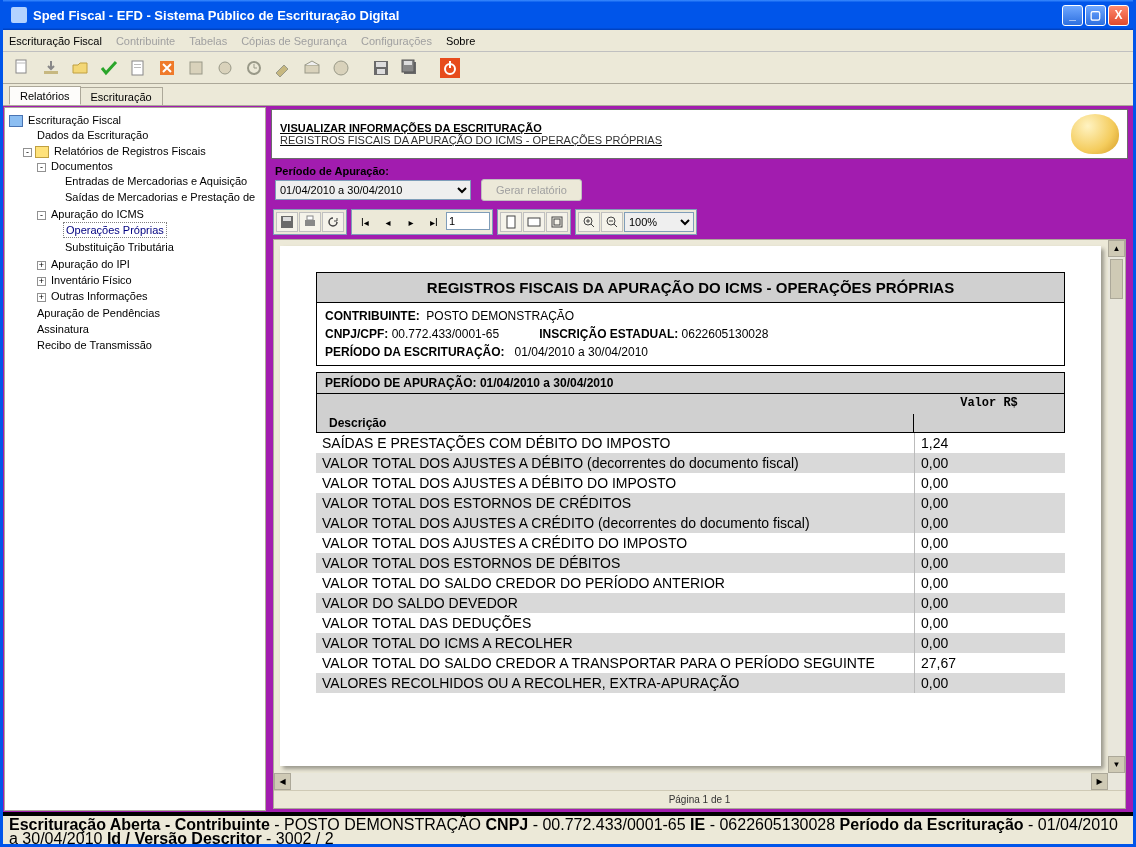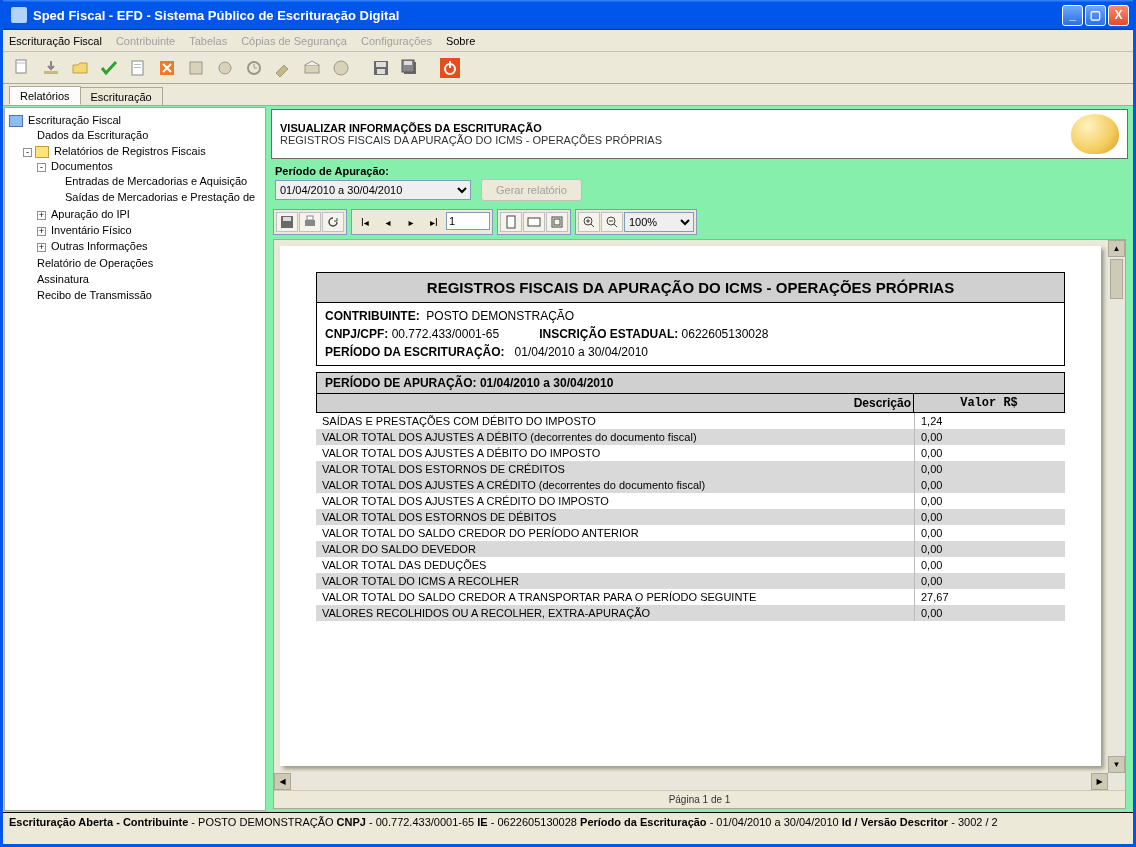--- a/index.html
+++ b/index.html
@@ -1,19 +1,19 @@
 <!DOCTYPE html>
 <html><head>
 <meta charset="utf-8">
 <style>
 * { box-sizing: border-box; margin: 0; padding: 0; font-family: Tahoma, Arial, sans-serif; }
 body { width: 1136px; height: 847px; overflow: hidden; background: #ece9d8; }
 
 
-.window { width: 1136px; height: 847px; border: 3px solid #0055ea; border-top: none; background: #86efac; display: flex; flex-direction: column; }
+.window { width: 1136px; height: 847px; border: 3px solid #0055ea; border-top: none; background: #a21caf; display: flex; flex-direction: column; }
 .titlebar { height: 30px; background: linear-gradient(#3c8cff, #0055ea 8%, #0055ea 92%, #003db7); display: flex; align-items: center; padding: 0 4px 0 8px; color: #fff; font-size: 13px; font-weight: bold; }
 .titlebar .icon { width: 16px; height: 16px; margin-right: 6px; background:#b2d2ff; border-radius:2px;}
 .titlebar .title { flex: 1; }
 .winbtns { display: flex; gap: 2px; }
 .winbtn { width: 21px; height: 21px; border: 1px solid #fff; border-radius: 3px; display:flex; align-items:center; justify-content:center; font-size:12px; font-weight:bold; color:#fff;}
 .winbtn.min, .winbtn.max { background: linear-gradient(#6fa8ff,#2d6fe0); }
 .winbtn.close { background: linear-gradient(#ff8a6f,#e04a2d); }
 
 
 .menubar { height: 22px; background: #ece9d8; display:flex; align-items:center; padding: 0 6px; font-size: 11px; border-bottom:1px solid #c0c0c0;}
@@ -40,21 +40,21 @@
 .tnode{ display:inline-flex; align-items:center; gap:3px; padding:1px 2px;}
 .tnode.sel{ border:1px dotted #808080; color:#000080;}
 .exp{ display:inline-block; width:9px; height:9px; border:1px solid #919191; margin-right:3px; line-height:7px; font-size:9px; text-align:center; background:#fff; vertical-align:middle;}
 .treeicon{ width:14px; height:12px; display:inline-block; background:#ffe27a; border:1px solid #c0a040; vertical-align:middle;}
 .treeicon.book{ background:#8cbef2; border-color:#4a74b3;}
 .dots{ display:inline-block; width:12px;}
 
 
 .rightpanel{ flex:1; display:flex; flex-direction:column; margin:1px 1px 1px 0; overflow:hidden;}
 .infobox{ border:1px solid #6b6b6b; background:#fff; margin:2px 4px; padding:4px 8px; display:flex; align-items:center;}
-.infobox .txt{ flex:1;}
+.infobox .txt{ flex:1;text-decoration:underline;}
 .infobox .t1{ font-size:11px; font-weight:bold;}
 .infobox .t2{ font-size:11px; color:#333;}
 .globe{ width:48px; height:40px; background: radial-gradient(circle at 35% 30%, #fff3c2, #f4cc5d 60%, #d49a22); border-radius:50% 50% 45% 45%;}
 
 .period-row{ margin:4px 8px 4px 8px; font-size:11px;}
 .period-row label{ font-weight:bold; display:block; margin-bottom:2px;}
 .period-row .controls{ display:flex; gap:10px; align-items:center;}
 .period-row select{ width:196px; font-size:11px; height:20px; border:1px solid #7f9db9;}
 .period-row button{ font-size:11px; height:22px; padding:0 14px; color:#a0a0a0; border:1px solid #bfbfbf; background:#ece9d8; border-radius:3px;}
 
@@ -81,29 +81,29 @@
 .pgfoot{ height:18px; text-align:center; font-size:10px; color:#333; background:#ece9d8; border-top:1px solid #cfcab5; line-height:18px;}
 
 
 .rtitle{ border:1px solid #000; background:#d0d0d0; text-align:center; font-weight:bold; font-size:15px; padding:6px 4px; font-family: Arial;}
 .rheader{ border:1px solid #000; border-top:none; padding:4px 8px; font-size:12px; font-family: Arial;}
 .rheader .row{ padding:2px 0;}
 .rheader b{ font-weight:bold;}
 .rsection{ margin-top:6px; font-family: Arial;}
 .rsection .sechdr{ background:#d0d0d0; border:1px solid #000; font-weight:bold; font-size:12px; padding:3px 8px;}
 .gridhdr{ display:flex; background:#d0d0d0; border:1px solid #000; border-top:none; font-size:12px; font-weight:bold;}
-.gridhdr .c1{ flex:1; text-align:right; padding:2px 2px; border-right:1px solid #000;}
+.gridhdr .c1{ flex:1; text-align:left; padding:2px 12px; border-right:1px solid #000;margin-top:20px;}
 .gridhdr .c2{ width:150px; text-align:center; padding:2px 6px;font-family:Liberation Mono, monospace;}
-.grow{ display:flex; font-size:11px;}
+.grow{ display:flex; font-size:14px;}
 .grow .c1{ flex:1; padding:2px 6px; border-right:1px solid #bbb;}
 .grow .c2{ width:150px; text-align:left; padding:2px 6px;}
 .grow.alt{ background:#d9d9d9;}
 
 
-.statusbar{ height:32px; background:#ece9d8; border-top:1px solid #000000; font-size:11px; padding:2px 6px; line-height:14px;}
+.statusbar{ height:32px; background:#ece9d8; border-top:4px solid #000000; font-size:16px; padding:2px 6px; line-height:14px;}
 
 </style>
 </head>
 <body>
 
 <div class="window">
   <div class="titlebar">
     <span class="icon"></span>
     <span class="title">Sped Fiscal - EFD - Sistema Público de Escrituração Digital</span>
     <div class="winbtns">
@@ -228,26 +228,32 @@
             <ul>
               <li><span class="dots"></span><span class="tnode">Dados da Escrituração</span></li>
               <li><span class="exp">-</span><span class="treeicon"></span> <span class="tnode">Relatórios de Registros Fiscais</span>
                 <ul>
                   <li><span class="exp">-</span><span class="tnode">Documentos</span>
                     <ul>
                       <li><span class="dots"></span><span class="tnode">Entradas de Mercadorias e Aquisição </span></li>
                       <li><span class="dots"></span><span class="tnode">Saídas de Mercadorias e Prestação de</span></li>
                     </ul>
                   </li>
+                  <li><span class="exp">-</span><span class="tnode">Apuração do ICMS</span>
+                    <ul>
+                      <li><span class="dots"></span><span class="tnode sel">Operações Próprias</span></li>
+                      <li><span class="dots"></span><span class="tnode">Substituição Tributária</span></li>
+                    </ul>
+                  </li>
                   <li><span class="exp">+</span><span class="tnode">Apuração do IPI</span></li>
                   <li><span class="exp">+</span><span class="tnode">Inventário Físico</span></li>
                   <li><span class="exp">+</span><span class="tnode">Outras Informações</span></li>
                 </ul>
               </li>
-              <li><span class="dots"></span><span class="tnode">Relatório de Operações</span></li>
+              <li><span class="dots"></span><span class="tnode">Apuração de Pendências</span></li>
               <li><span class="dots"></span><span class="tnode">Assinatura</span></li>
               <li><span class="dots"></span><span class="tnode">Recibo de Transmissão</span></li>
             </ul>
           </li>
         </ul>
       </div>
     </div>
 
     <div class="rightpanel">
       <div class="infobox">

